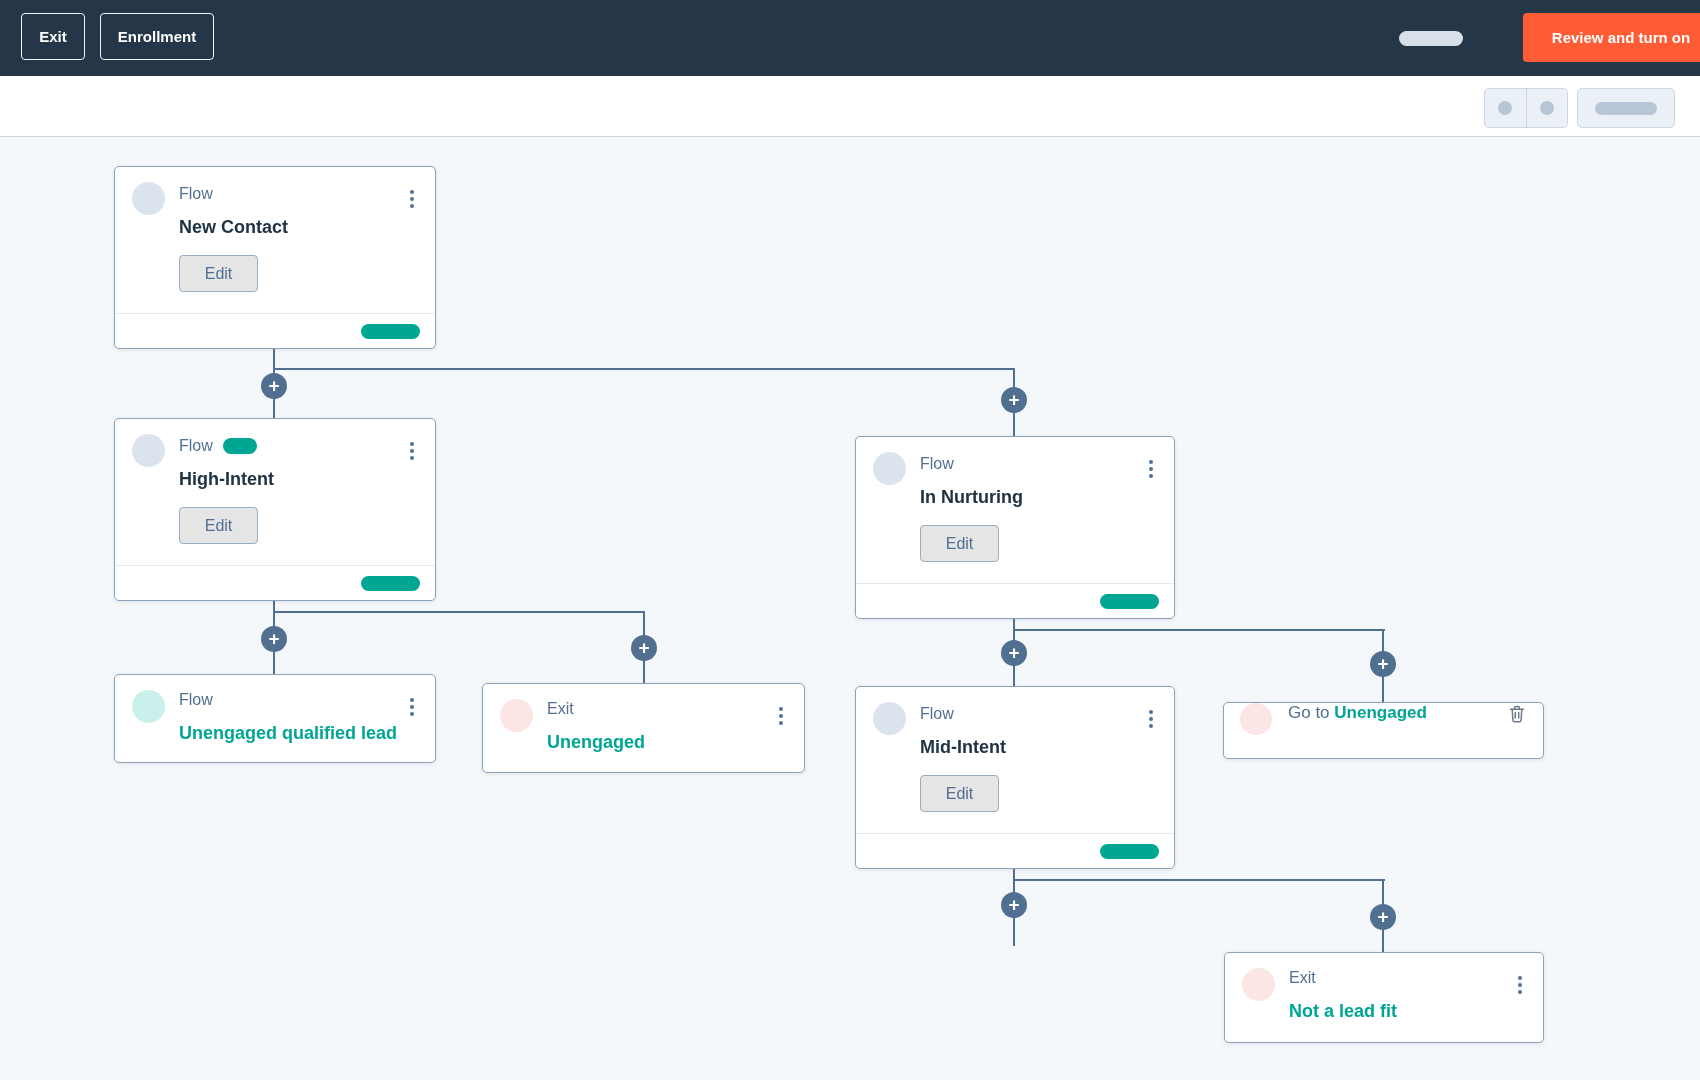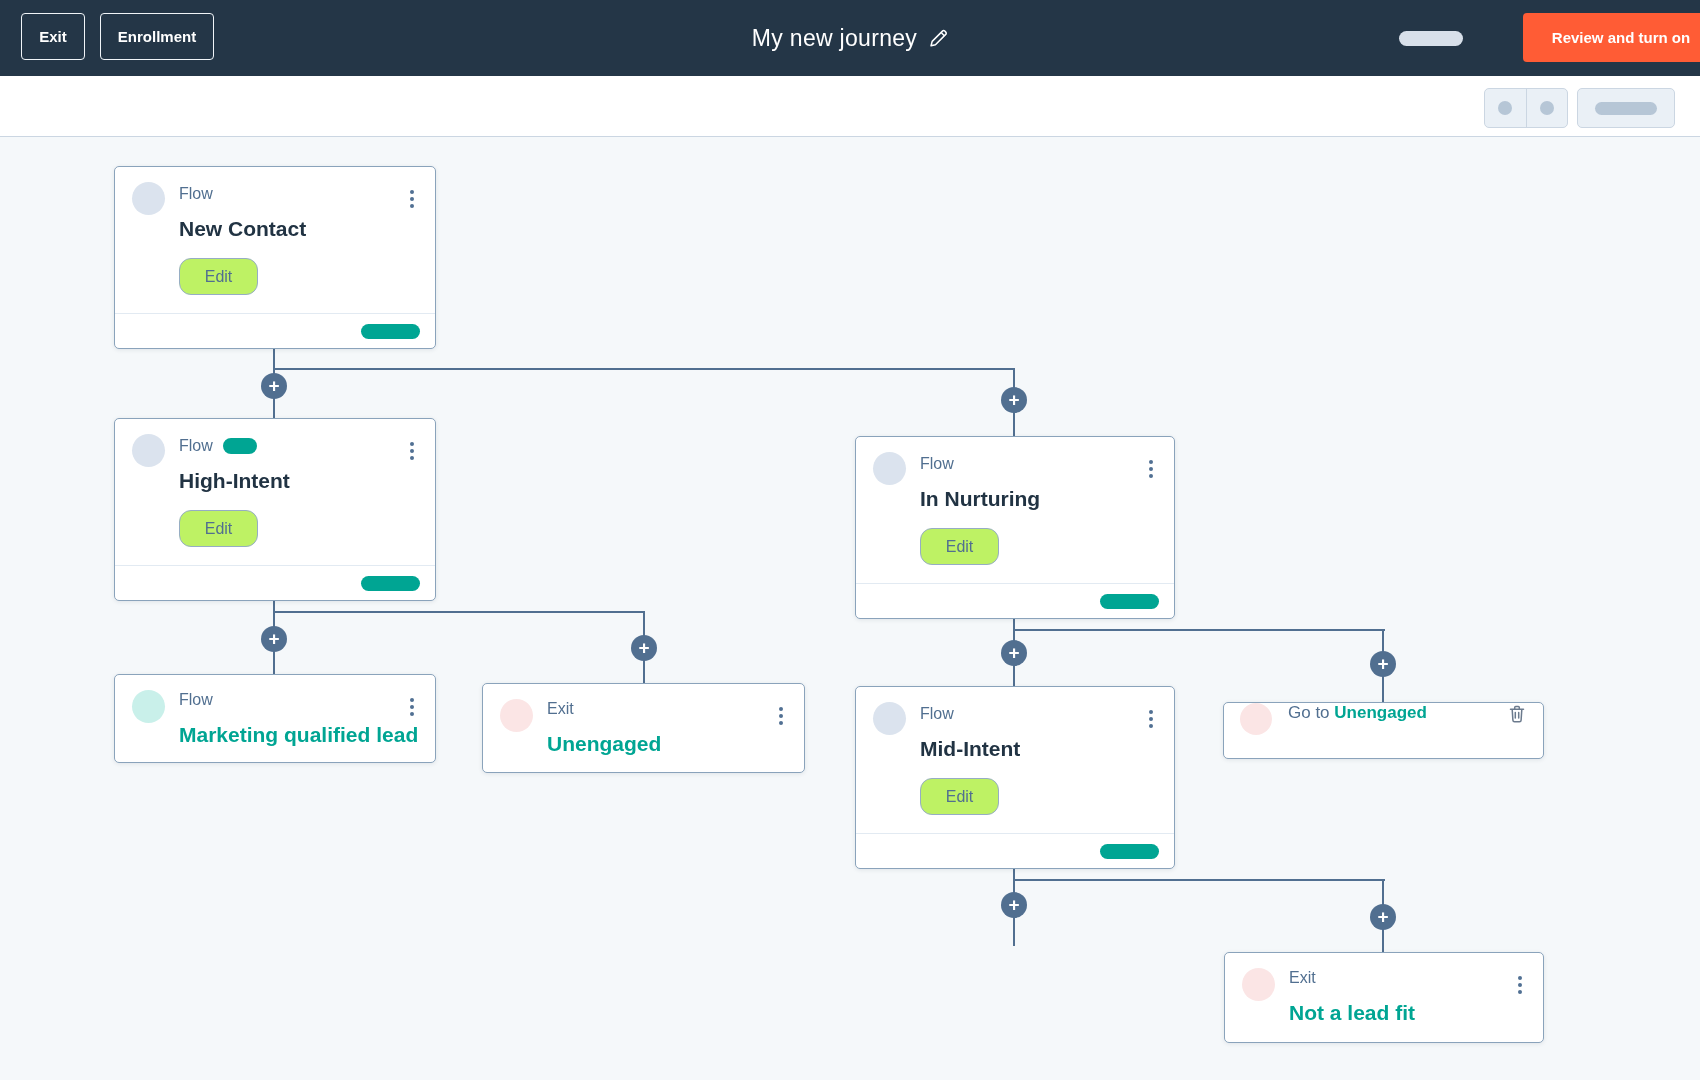--- a/index.html
+++ b/index.html
@@ -57,23 +57,23 @@
   .flow-node{width:322px;height:183px;}
   .node-body{position:relative;width:100%;height:148px;}
   .stats-strip{position:absolute;left:0;right:0;bottom:0;height:35px;border-top:1px solid #e2eaf2;
         display:flex;align-items:center;justify-content:flex-end;padding-right:15px;}
   .stats-pill{width:59px;height:15px;border-radius:8px;background:var(--teal);}
   .avatar{position:absolute;left:17px;top:15px;width:33px;height:33px;border-radius:50%;}
   .av-gray{background:#dbe3ee;} .av-teal{background:#c9f0ea;} .av-pink{background:#fbe5e5;}
   .node-content{position:absolute;left:64px;top:18px;right:42px;}
   .type-row{display:flex;align-items:center;gap:10px;font-size:16px;color:var(--slate);}
   .type-badge{width:34px;height:16px;border-radius:8px;background:var(--teal);}
-  .node-title{margin-top:14px;font-size:21px;font-weight:bold;color:var(--title-dark);white-space:nowrap;}
+  .node-title{margin-top:14px;font-size:18px;font-weight:bold;color:var(--title-dark);white-space:nowrap;}
   .node-title.teal{color:var(--teal);}
-  .edit-btn{margin-top:17px;width:79px;height:37px;background:#bef264;border:1px solid #96adc4;border-radius:12px;
+  .edit-btn{margin-top:17px;width:79px;height:37px;background:#e5e5e5;border:1px solid #96adc4;border-radius:4px;
         font-family:"Liberation Sans",sans-serif;font-size:16px;color:var(--slate);cursor:pointer;}
   .dots-menu{position:absolute;top:21px;right:19px;display:flex;flex-direction:column;gap:3px;cursor:pointer;padding:2px;}
   .dots-menu i{width:4px;height:4px;border-radius:50%;background:#517093;}
 
   .small-node .node-content{top:16px;}
   #n-mql{left:114px;top:674px;width:322px;height:89px;}
   #n-exit-unengaged{left:482px;top:683px;width:323px;height:90px;}
   #n-exit-nagf{left:1224px;top:952px;width:320px;height:91px;}
 
   #n-new-contact{left:114px;top:166px;}
@@ -90,29 +90,20 @@
   .trash-btn{margin-left:auto;background:none;border:none;cursor:pointer;display:flex;align-items:center;padding:2px;}
 </style>
 </head>
 <body>
 
 <div id="stage">
 
   <header id="navbar">
     <button class="nav-btn" id="exit-btn">Exit</button>
     <button class="nav-btn" id="enrollment-btn">Enrollment</button>
-    <div id="journey-title-wrap">
-      <span id="journey-title">My new journey</span>
-      <span id="title-pencil">
-        <svg width="19" height="19" viewBox="0 0 19 19">
-            <path d="M2.2 16.8l1.1-4.4L13.6 2.1a1.6 1.6 0 012.3 0l1 1a1.6 1.6 0 010 2.3L6.6 15.7l-4.4 1.1z" fill="none" stroke="#fff" stroke-width="1.5" stroke-linejoin="round"></path>
-            <path d="M12.3 3.5l3.2 3.2" stroke="#fff" stroke-width="1.5"></path>
-          </svg>
-      </span>
-    </div>
     <div id="nav-pill"></div>
     <button id="review-btn">Review and turn on</button>
   </header>
 
   <div id="toolbar">
     <div class="tool-group" id="zoom-group">
       <div class="tool-cell">
           <span class="tool-dot"></span>
         </div>
       <div class="tool-cell">
@@ -232,21 +223,21 @@
       <span class="stats-pill"></span>
     </div>
   </div>
 
   <div class="node small-node" id="n-mql">
     <span class="avatar av-teal"></span>
     <div class="node-content">
       <div class="type-row">
           <span>Flow</span>
         </div>
-      <div class="node-title teal">Marketing qualified lead</div>
+      <div class="node-title teal">Unengaged qualified lead</div>
     </div>
     <span class="dots-menu">
         <i></i>
         <i></i>
         <i></i>
       </span>
   </div>
 
   <div class="node small-node" id="n-exit-unengaged">
     <span class="avatar av-pink"></span>

